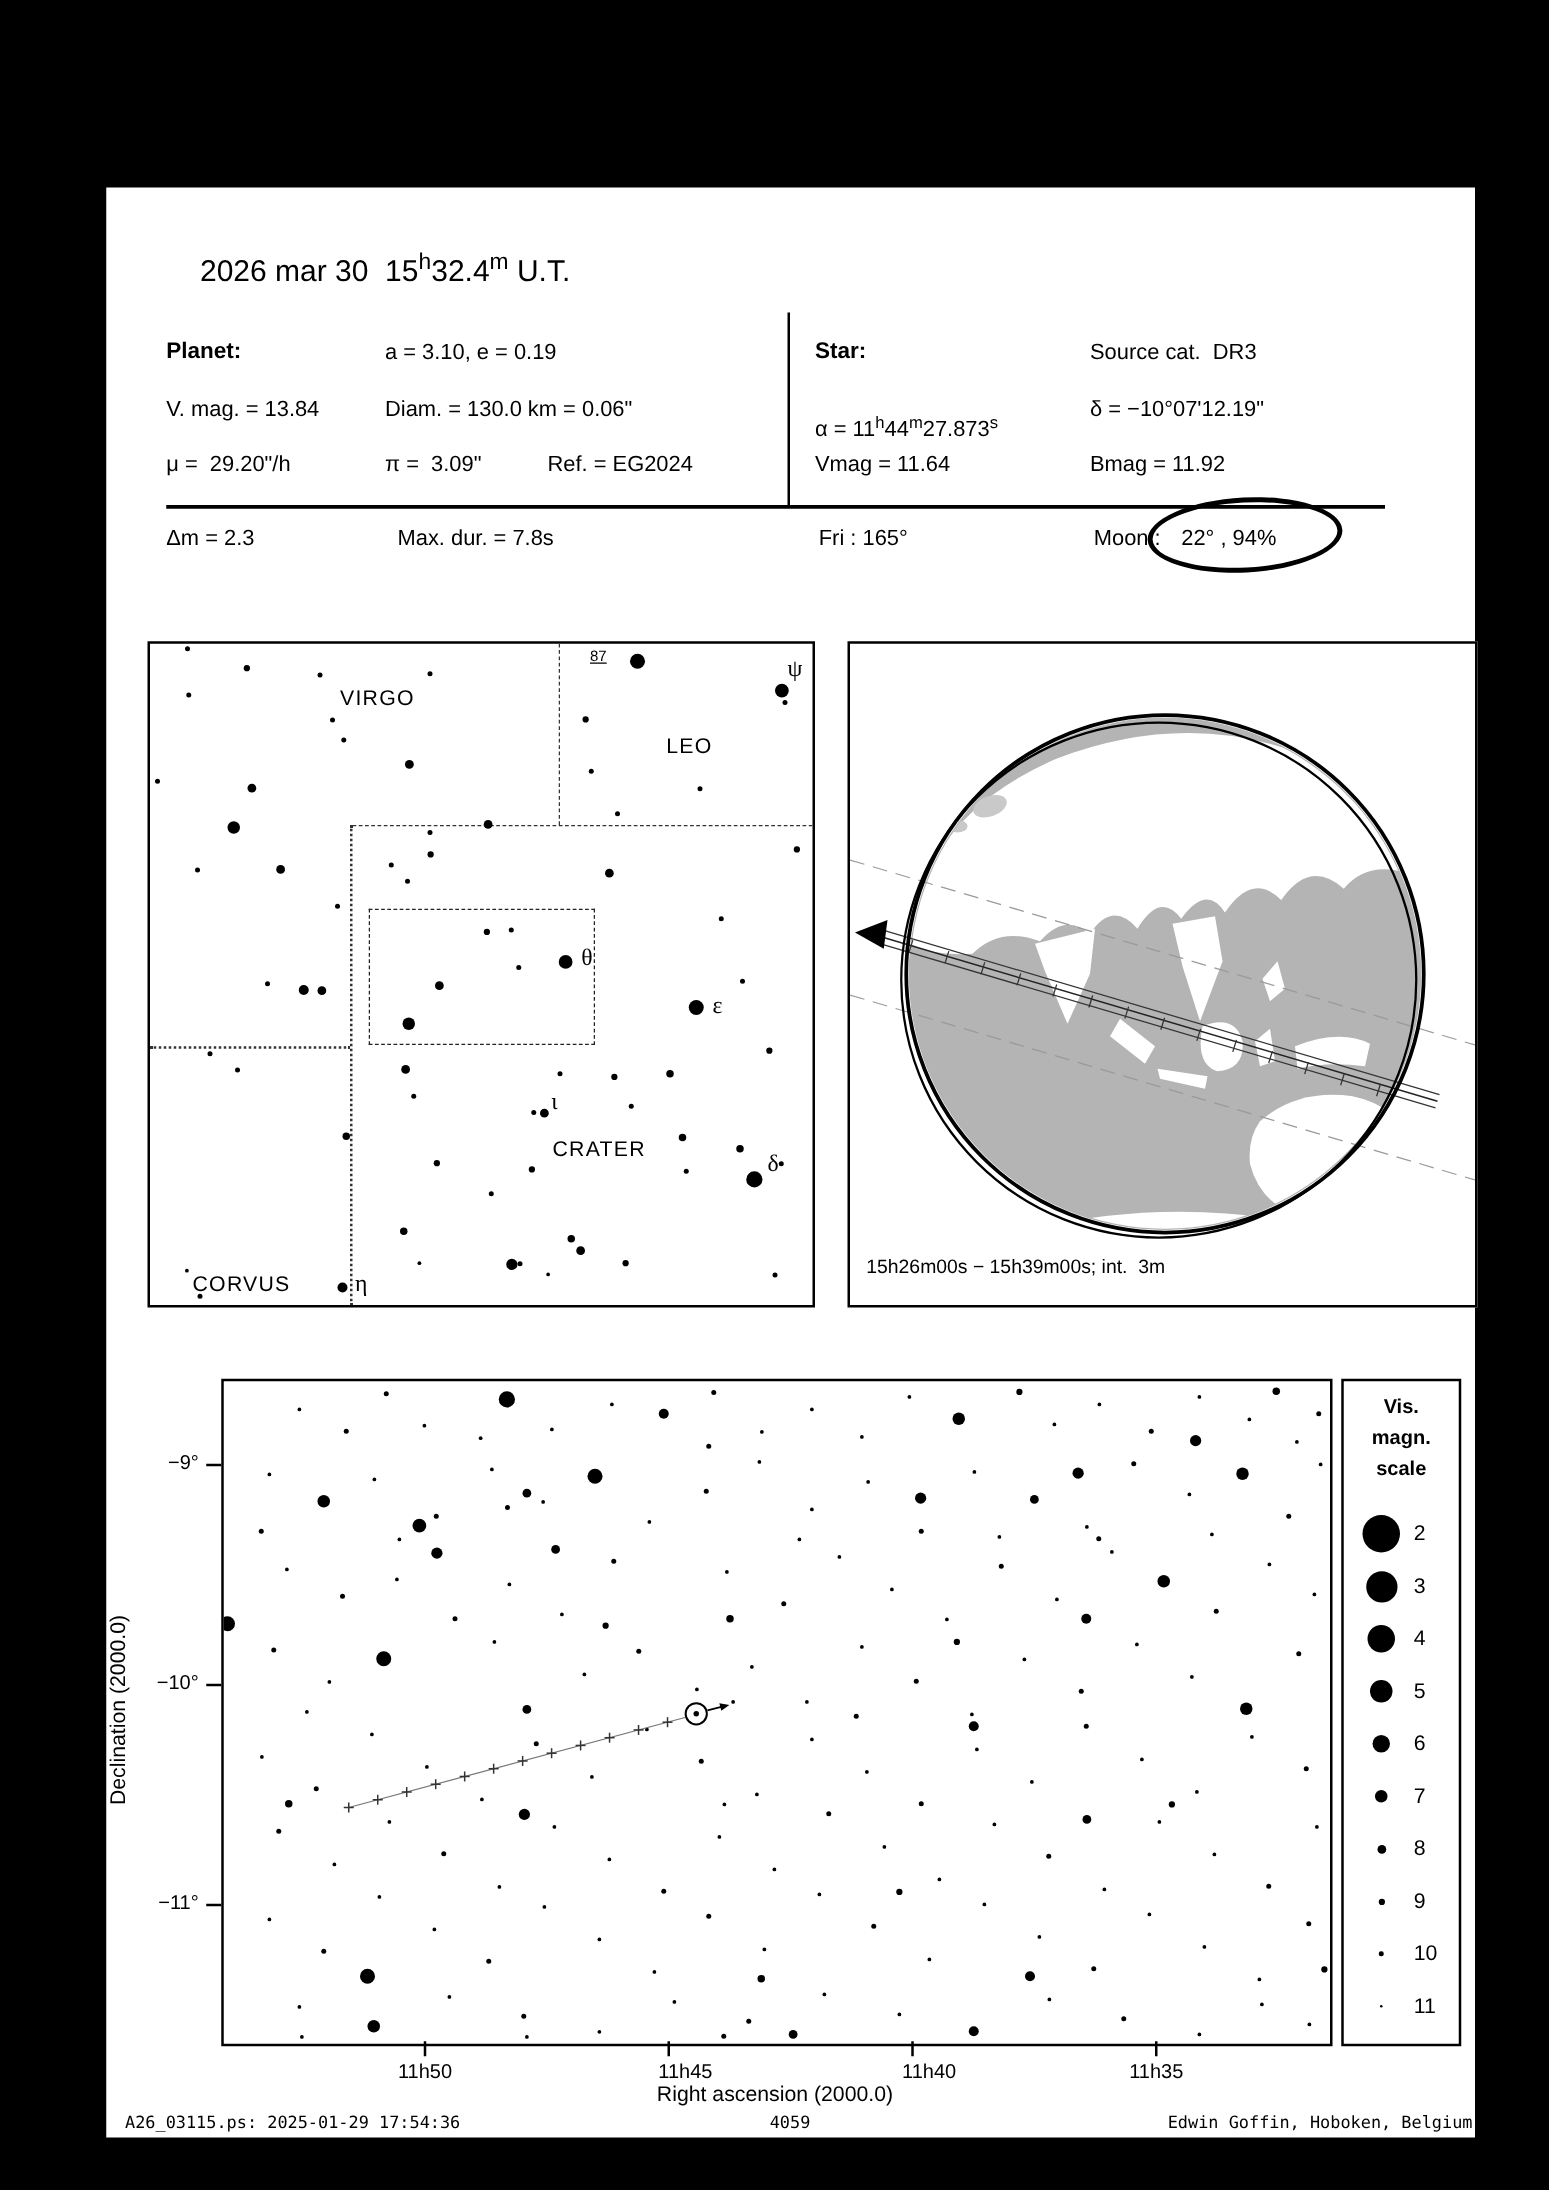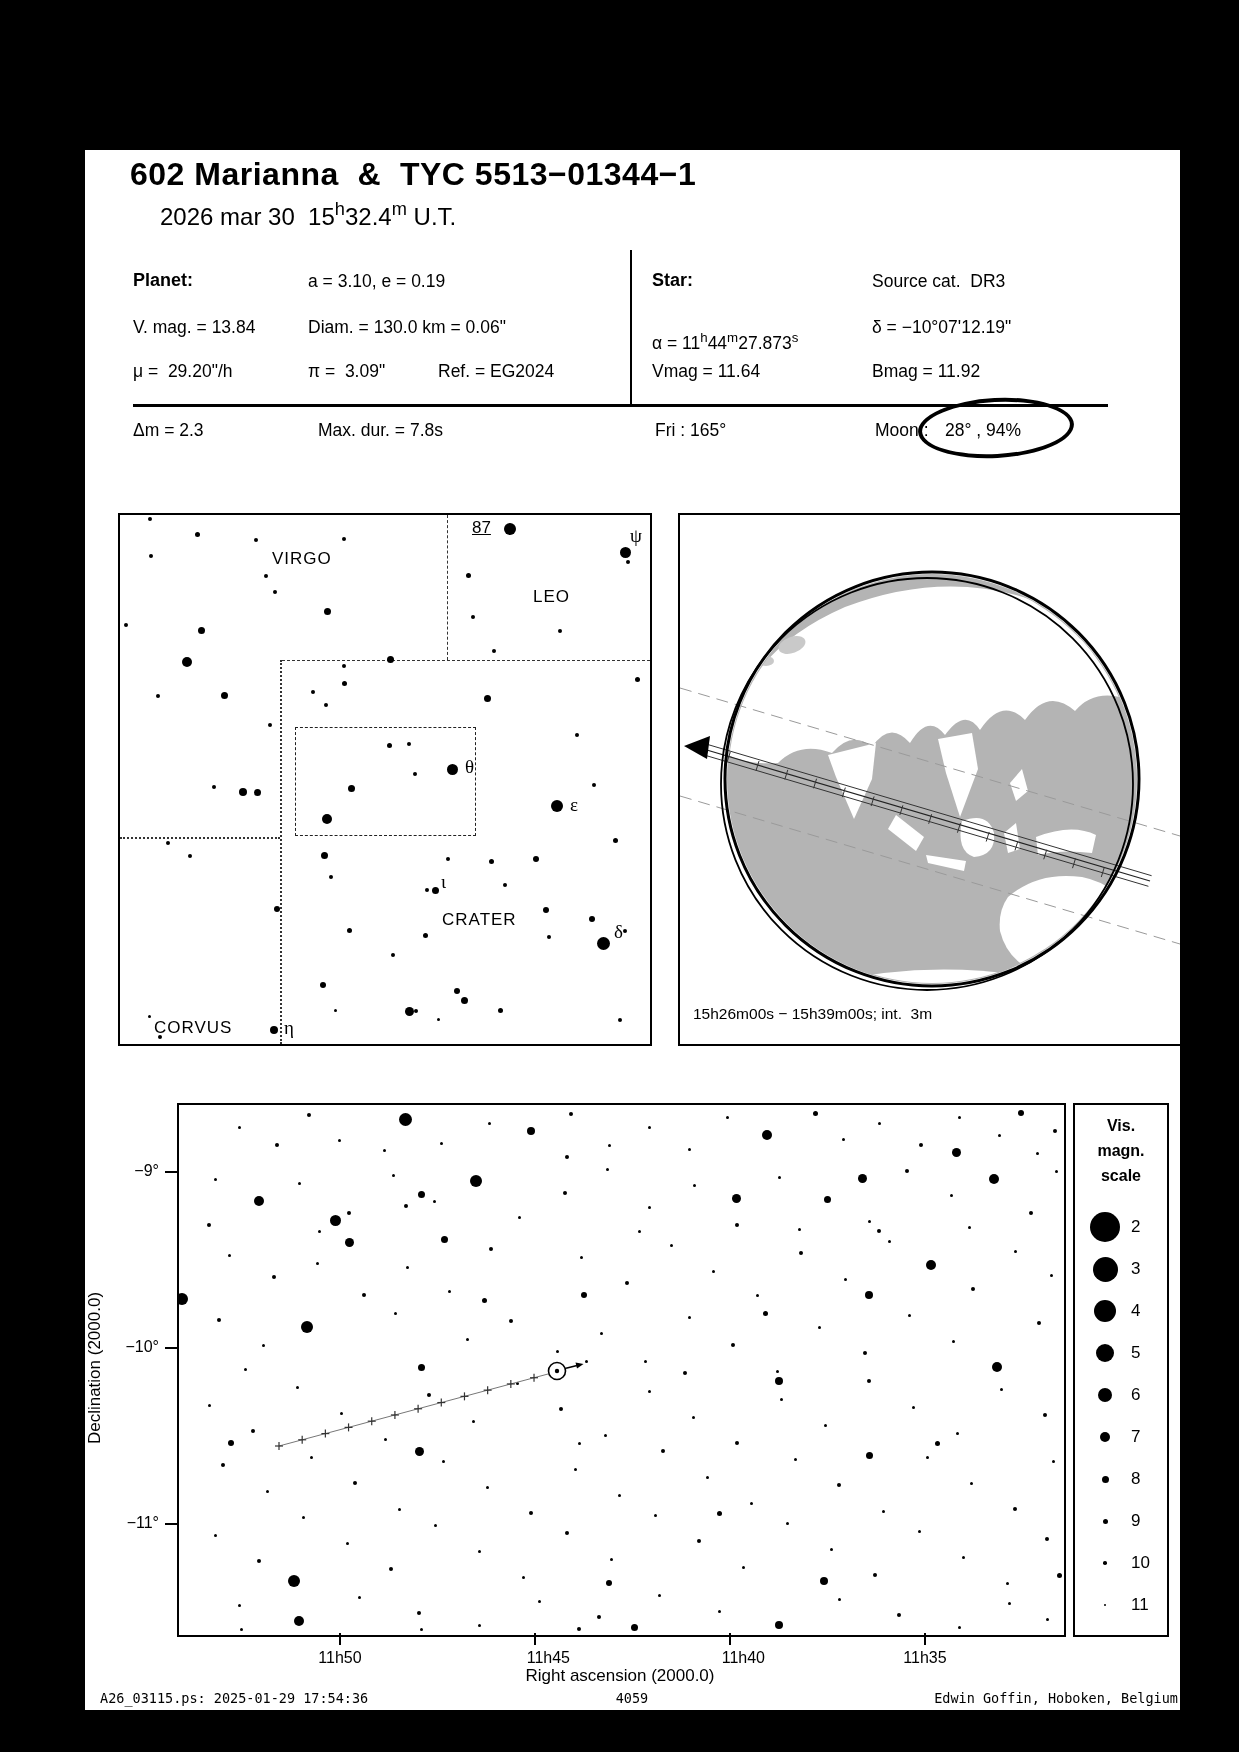--- a/index.html
+++ b/index.html
@@ -17,21 +17,21 @@
   #info-rule{left:48px;top:254px;width:975px;height:3px;background:#000;}
   #moon-ellipse{left:833px;top:248px;width:148px;height:52px;border:4px solid #000;border-radius:50%;transform:rotate(-3deg);background:transparent;}
   .chartbox{border:2.5px solid #000;background:#fff;overflow:hidden;}
   #finder-chart{left:33px;top:363px;width:530px;height:529px;}
   #globe-box{left:593px;top:363px;width:500px;height:529px;}
   #main-chart{left:92px;top:953px;width:885px;height:530px;border-width:2px;}
   #legend-box{left:988px;top:953px;width:92px;height:530px;border-width:2px;overflow:hidden;}
   .flabel{position:absolute;white-space:pre;}
   .const{font-size:17px;letter-spacing:1px;}
   .greek{font-family:"Liberation Serif","DejaVu Serif",serif;font-size:19px;}
-  .starname{font-size:17px;text-decoration:underline;}
+  .starname{font-size:12px;text-decoration:underline;}
   .bline{position:absolute;}
   .dashv{width:0;border-left:1.5px dashed #333;}
   .dashh{height:0;border-top:1.5px dashed #333;}
   .dotv{width:0;border-left:2px dotted #333;}
   .doth{height:0;border-top:2px dotted #333;}
   #field-rect{border:1.6px dashed #222;background:transparent;}
   #globe-caption{left:608px;top:855px;font-size:15.5px;white-space:pre;}
   .ticklabel{position:absolute;font-size:16px;white-space:pre;}
   .tickmark{position:absolute;background:#000;}
   #ylabel{left:-100px;top:1208px;width:220px;height:20px;text-align:center;font-size:17px;transform:rotate(-90deg);}
@@ -40,21 +40,20 @@
   .legend-dot{position:absolute;background:#000;border-radius:50%;}
   .legend-num{position:absolute;font-size:17px;}
   .footer{position:absolute;top:1540px;font-family:"DejaVu Sans Mono","Liberation Mono",monospace;font-size:13.5px;white-space:pre;}
   svg{position:absolute;left:0;top:0;}
 </style>
 </head>
 <body>
 
 <div id="page">
 
-  <div id="title" class="abs">602 Marianna  &amp;  TYC 5513−01344−1</div>
   <div id="subtitle" class="abs">2026 mar 30  15<sup>h</sup>32.4<sup>m</sup> U.T.</div>
 
   <div class="abs cell heading" style="left:48px;top:120px">Planet:</div>
   <div class="abs cell" style="left:223px;top:121px">a = 3.10, e = 0.19</div>
   <div class="abs cell" style="left:48px;top:167px">V. mag. = 13.84</div>
   <div class="abs cell" style="left:223px;top:167px">Diam. = 130.0 km = 0.06"</div>
   <div class="abs cell" style="left:48px;top:211px">μ =  29.20"/h</div>
   <div class="abs cell" style="left:223px;top:211px">π =  3.09"</div>
   <div class="abs cell" style="left:353px;top:211px">Ref. = EG2024</div>
 
@@ -65,21 +64,21 @@
   <div class="abs cell" style="left:567px;top:211px">Vmag = 11.64</div>
   <div class="abs cell" style="left:787px;top:211px">Bmag = 11.92</div>
 
   <div id="col-divider" class="abs"></div>
   <div id="info-rule" class="abs"></div>
 
   <div class="abs cell" style="left:48px;top:270px">Δm = 2.3</div>
   <div class="abs cell" style="left:233px;top:270px">Max. dur. = 7.8s</div>
   <div class="abs cell" style="left:570px;top:270px">Fri : 165°</div>
   <div class="abs cell" style="left:790px;top:270px">Moon :</div>
-  <div class="abs cell" style="left:860px;top:270px">28° , 94%</div>
+  <div class="abs cell" style="left:860px;top:270px">22° , 94%</div>
   <div id="moon-ellipse" class="abs"></div>
 
   <div id="finder-chart" class="abs chartbox">
     <div class="bline dashv" style="left:327px;top:0;height:145px"></div>
     <div class="bline dashh" style="left:162px;top:145px;width:368px"></div>
     <div class="bline dotv" style="left:160px;top:145px;height:384px"></div>
     <div class="bline doth" style="left:0;top:322px;width:160px"></div>
     <div id="field-rect" class="abs" style="left:175px;top:212px;width:179px;height:107px"></div>
     <div id="finder-stars">
         <div class="star" style="left: 28px; top: 2px; width: 4px; height: 4px;"></div>

